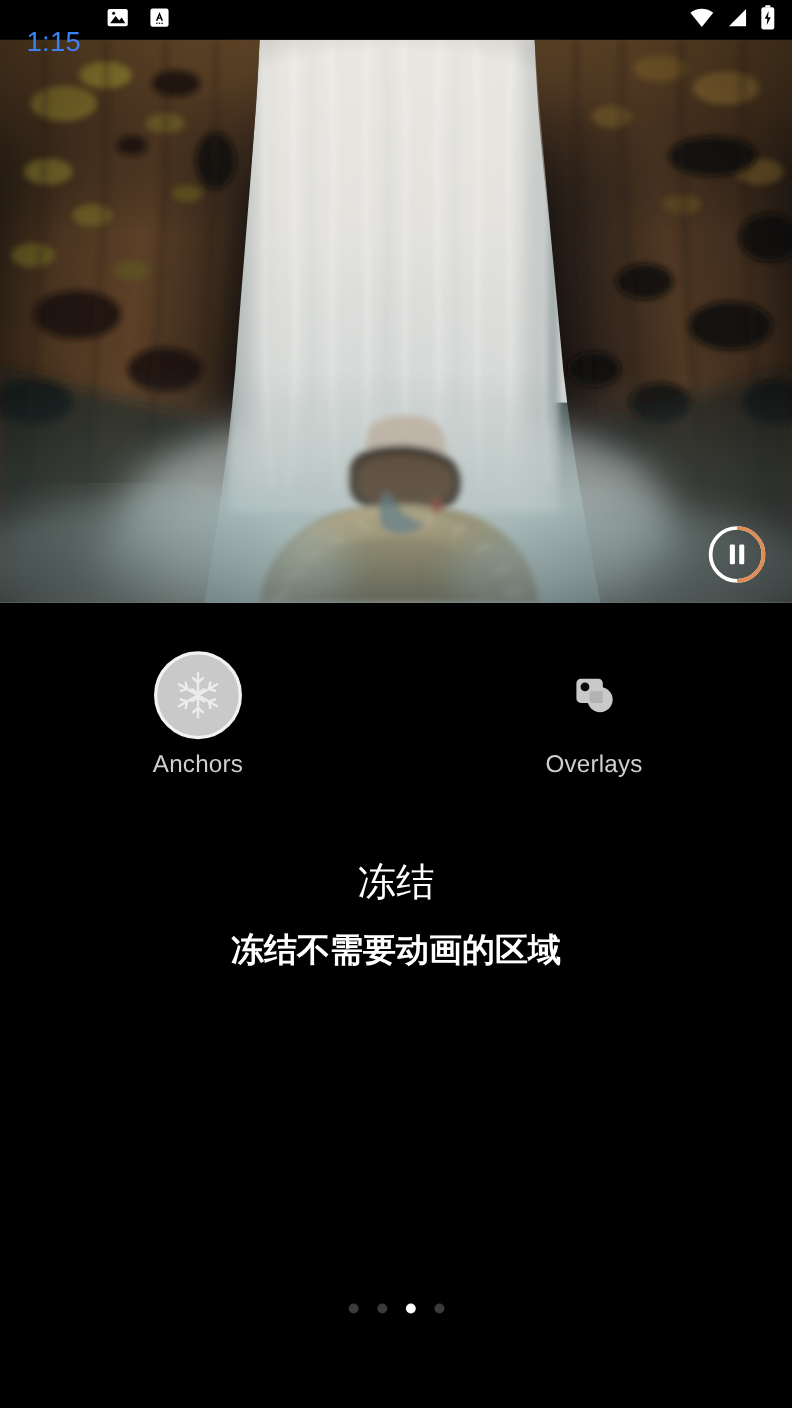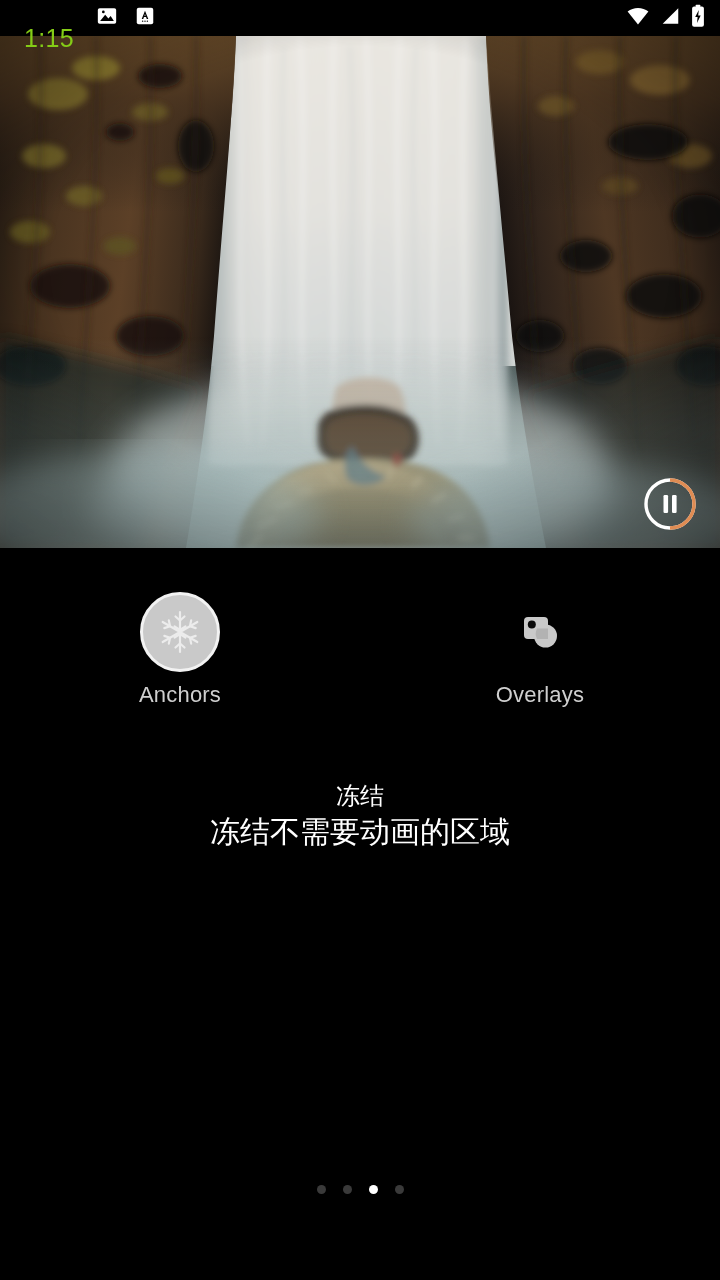--- a/index.html
+++ b/index.html
@@ -29,21 +29,21 @@
     width: 720px;
     height: 36px;
     background: #000;
     display: flex;
     align-items: center;
     z-index: 40;
     box-sizing: border-box;
     padding: 0 14px 0 24px;
   }
   .sb-time {
-    color: #84cc16;
+    color: #3b82f6;
     font-size: 25px;
     letter-spacing: 0.3px;
     line-height: 1;
     font-weight: 400;
     margin-top: 40px;
   }
   .sb-left-icons {
     display: flex;
     align-items: center;
     gap: 16px;
@@ -118,31 +118,31 @@
 
   
   .desc {
     position: absolute;
     top: 782px; left: 0;
     width: 720px;
     text-align: center;
     z-index: 20;
   }
   .desc-title {
-    font-size: 24px;
+    font-size: 35px;
     color: #ffffff;
     line-height: 1.18;
     font-weight: 400;
   }
   .desc-sub {
-    margin-top: 4px;
+    margin-top: 24px;
     font-size: 30px;
     color: #ffffff;
     line-height: 1.2;
-    font-weight: 400;
+    font-weight: 700;
   }
 
   
   .dots {
     position: absolute;
     left: 0;
     top: 1185px;
     width: 720px;
     display: flex;
     justify-content: center;

